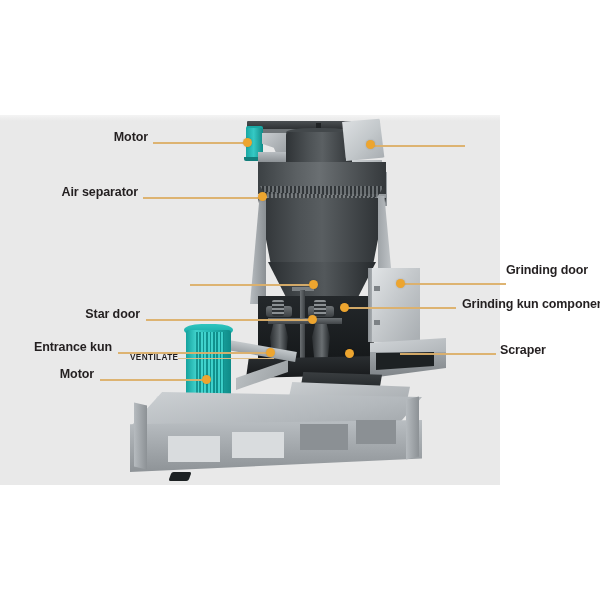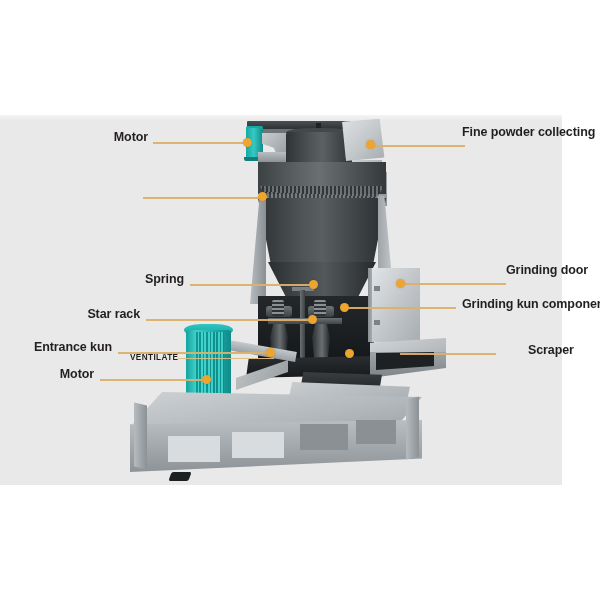--- a/index.html
+++ b/index.html
@@ -1,21 +1,21 @@
 <!DOCTYPE html>
 <html><head>
 <meta charset="utf-8">
 <title>Grinding Mill Labeled Diagram</title>
 <style>
   html,body{margin:0;padding:0;background:#ffffff;}
   body{
     width:600px;height:600px;overflow:hidden;
     font-family:"Liberation Sans","DejaVu Sans",sans-serif;
   }
-  #stage{position:relative;width:562px;height:600px;background:#ffffff;}
+  #stage{position:relative;width:500px;height:600px;background:#ffffff;}
 
   
   .backdrop{
     position:absolute;left:0;right:0;top:115px;height:370px;
     background:#e9e9e9;
   }
   .backdrop:before{
     content:"";position:absolute;left:0;right:0;top:0;height:6px;
     background:linear-gradient(#f4f4f4,#e9e9e9);
   }
@@ -388,51 +388,50 @@
 
     <div class="leg" style="left:134px;top:404px;width:13px;height:64px;transform:skewY(12deg);"></div>
     <div class="leg" style="left:406px;top:398px;width:13px;height:60px;transform:skewY(-12deg);"></div>
     <div class="leg-shadow" style="left:170px;top:472px;width:20px;height:9px;transform:skewX(-20deg);"></div>
   </div>
 
   <div class="lbl r" style="left:10px;top:131px;width:138px;">Motor</div>
   <div class="leader" style="left:153px;top:142px;width:94px;"></div>
   <div class="dot" style="left:243px;top:138px;"></div>
 
+  <div class="lbl r" style="left:10px;top:186px;width:128px;">Air separator</div>
   <div class="leader" style="left:143px;top:197px;width:118px;"></div>
   <div class="dot" style="left:258px;top:192px;"></div>
 
-  <div class="lbl" style="left:462px;top:126px;">Fine powder collecting</div>
   <div class="leader" style="left:373px;top:145px;width:92px;"></div>
   <div class="dot" style="left:366px;top:140px;"></div>
 
-  <div class="lbl r" style="left:60px;top:273px;width:124px;">Spring</div>
   <div class="leader" style="left:190px;top:284px;width:122px;"></div>
   <div class="dot" style="left:309px;top:280px;"></div>
 
   <div class="lbl" style="left:506px;top:264px;">Grinding door</div>
   <div class="leader" style="left:404px;top:283px;width:102px;"></div>
   <div class="dot" style="left:396px;top:279px;"></div>
 
-  <div class="lbl r" style="left:30px;top:308px;width:110px;">Star rack</div>
+  <div class="lbl r" style="left:30px;top:308px;width:110px;">Star door</div>
   <div class="leader" style="left:146px;top:319px;width:166px;"></div>
   <div class="dot" style="left:308px;top:315px;"></div>
 
   <div class="lbl" style="left:462px;top:298px;">Grinding kun components</div>
   <div class="leader" style="left:348px;top:307px;width:108px;"></div>
   <div class="dot" style="left:340px;top:303px;"></div>
 
   <div class="lbl r" style="left:4px;top:341px;width:108px;">Entrance kun</div>
   <div class="leader" style="left:118px;top:352px;width:152px;"></div>
   <div class="dot" style="left:266px;top:348px;"></div>
 
   <div class="lbl small" style="left:130px;top:354px;">VENTILATE</div>
   <div class="leader thin" style="left:178px;top:358px;width:96px;"></div>
 
-  <div class="lbl" style="left:528px;top:344px;">Scraper</div>
+  <div class="lbl" style="left:500px;top:344px;">Scraper</div>
   <div class="leader" style="left:400px;top:353px;width:96px;"></div>
   <div class="dot" style="left:345px;top:349px;"></div>
 
   <div class="lbl r" style="left:12px;top:368px;width:82px;">Motor</div>
   <div class="leader" style="left:100px;top:379px;width:104px;"></div>
   <div class="dot" style="left:202px;top:375px;"></div>
 
 </div>
 
 </body></html>

